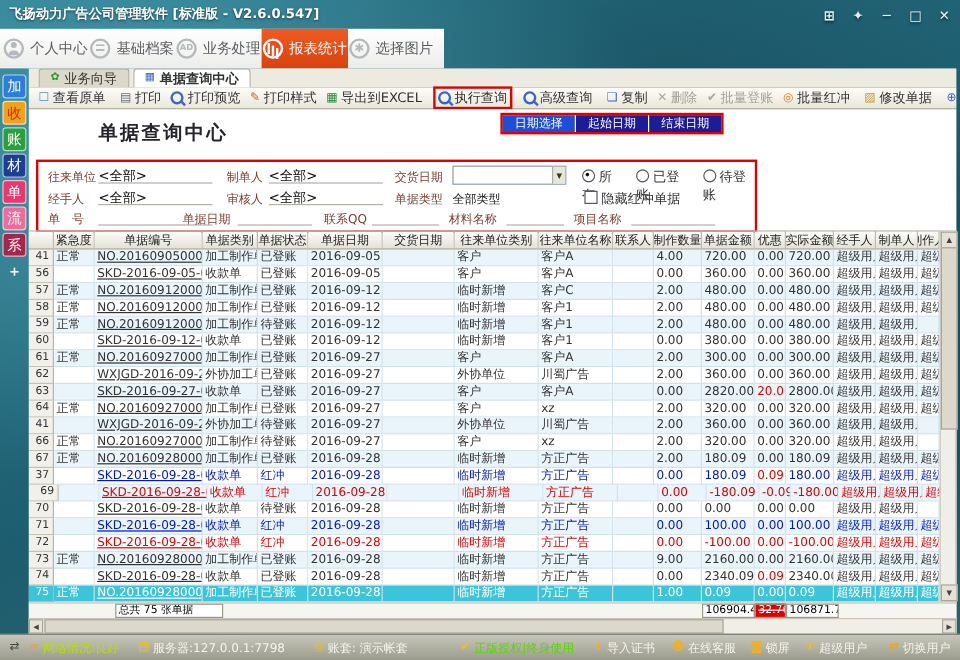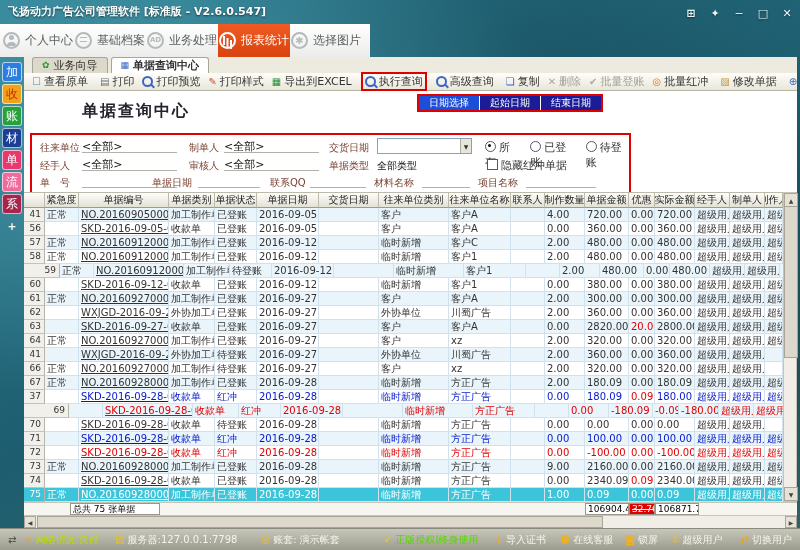--- a/index.html
+++ b/index.html
@@ -363,21 +363,21 @@
           <span class="td" style="width: 34px;"></span>
           <span class="td" style="width: 40px;">2.00</span>
           <span class="td" style="width: 44px;">480.00</span>
           <span class="td" style="width: 26px;">0.00</span>
           <span class="td" style="width: 40px;">480.00</span>
           <span class="td" style="width: 35px;">超级用户</span>
           <span class="td" style="width: 35px;">超级用户</span>
           <span class="td" style="width: 18px;">超级用户</span>
         </div>
         <div class="tr alt">
-          <span class="tn" style="width: 36px;">59</span>
+          <span class="tn" style="width: 21px;">59</span>
           <span class="td" style="width: 34px;">正常</span>
           <span class="td u" style="width: 90px;">NO.201609120003</span>
           <span class="td" style="width: 46px;">加工制作单</span>
           <span class="td" style="width: 42px;">待登账</span>
           <span class="td" style="width: 62px;">2016-09-12 下</span>
           <span class="td" style="width: 60px;"></span>
           <span class="td" style="width: 70px;">临时新增</span>
           <span class="td" style="width: 62px;">客户1</span>
           <span class="td" style="width: 34px;"></span>
           <span class="td" style="width: 40px;">2.00</span>
@@ -553,21 +553,21 @@
           <span class="td" style="width: 34px;"></span>
           <span class="td" style="width: 40px;">0.00</span>
           <span class="td" style="width: 44px;">180.09</span>
           <span class="td c-red" style="width: 26px;">0.09</span>
           <span class="td" style="width: 40px;">180.00</span>
           <span class="td" style="width: 35px;">超级用户</span>
           <span class="td" style="width: 35px;">超级用户</span>
           <span class="td" style="width: 18px;">超级用户</span>
         </div>
         <div class="tr alt t-red">
-          <span class="tn" style="width: 45px;">69</span>
+          <span class="tn" style="width: 25px;">69</span>
           <span class="td" style="width: 34px;"></span>
           <span class="td u" style="width: 90px;">SKD-2016-09-28-0001-</span>
           <span class="td" style="width: 46px;">收款单</span>
           <span class="td" style="width: 42px;">红冲</span>
           <span class="td" style="width: 62px;">2016-09-28 下</span>
           <span class="td" style="width: 60px;"></span>
           <span class="td" style="width: 70px;">临时新增</span>
           <span class="td" style="width: 62px;">方正广告</span>
           <span class="td" style="width: 34px;"></span>
           <span class="td" style="width: 40px;">0.00</span>
@@ -694,21 +694,21 @@
         </div>
       </div>
 
     <div class="vscroll">
       <span class="sbtn" style="top:0">▲</span>
       <span class="vthumb"></span>
       <span class="sbtn" style="bottom:0">▼</span>
     </div>
 
     <div class="foot">
-      <span class="fbox" style="left:46px;width:90px">总共 75 张单据</span>
+      <span class="fbox" style="left:72px;width:90px">总共 75 张单据</span>
       <span class="fbox" style="left:561px;width:44px">106904.4</span>
       <span class="fbox redbg" style="left:605px;width:26px">32.76</span>
       <span class="fbox" style="left:631px;width:44px">106871.7</span>
     </div>
 
     <div class="hscroll">
       <span class="hbtn" style="left:0">◀</span>
       <span class="hthumb"></span>
       <span class="hbtn" style="right:0">▶</span>
     </div>

